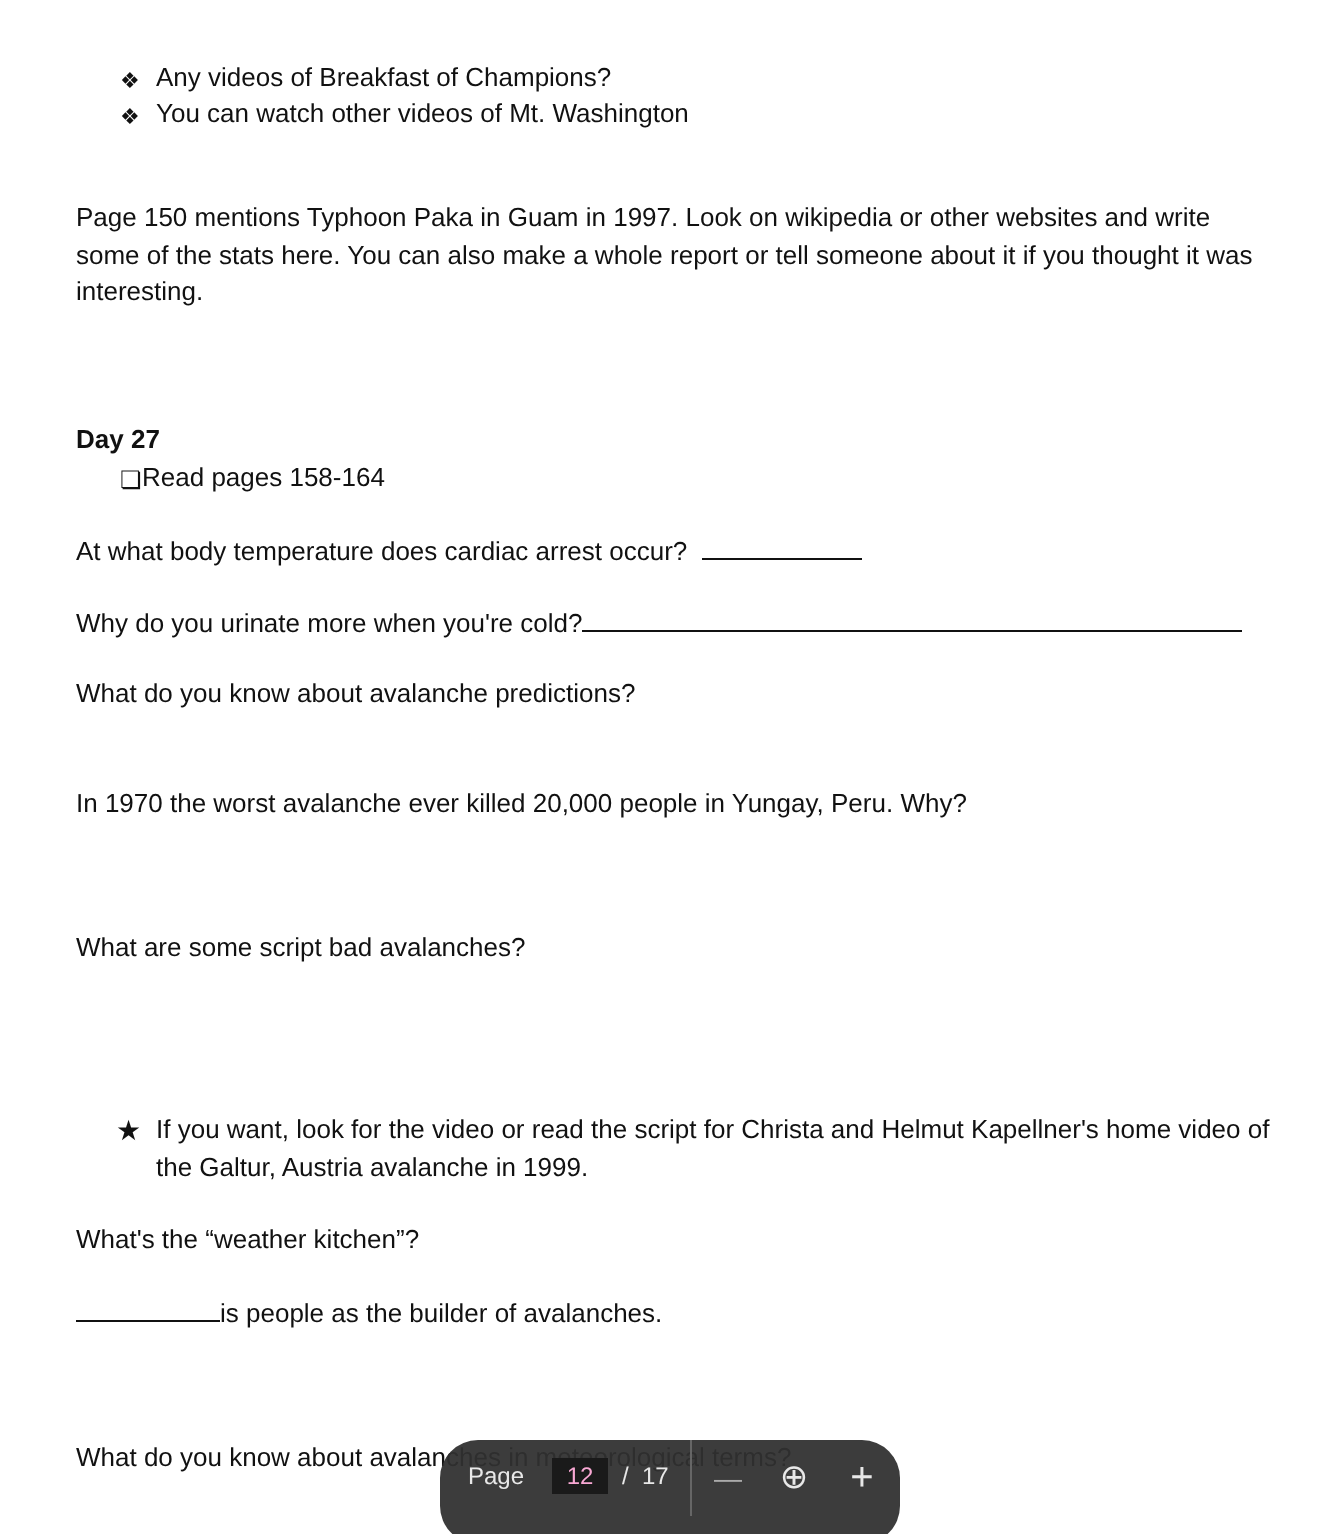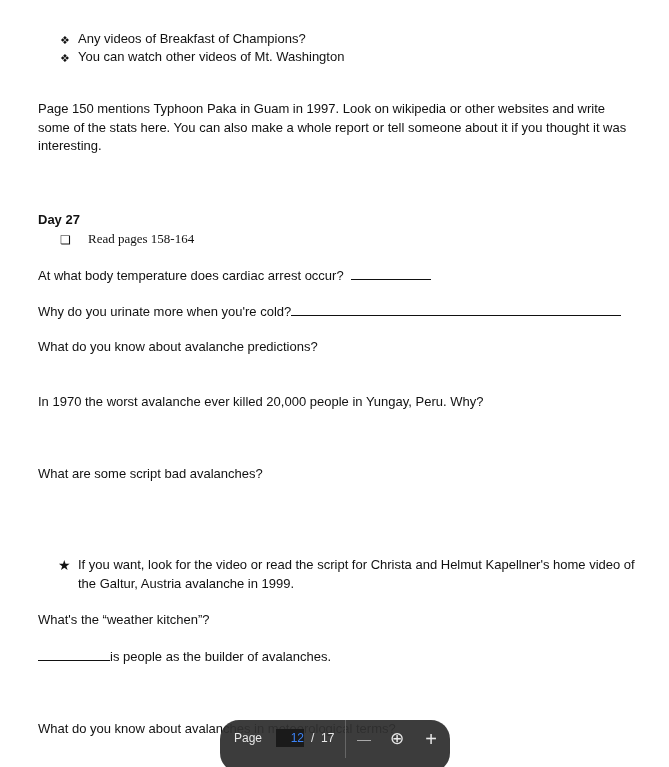--- a/index.html
+++ b/index.html
@@ -14,41 +14,41 @@
   .bold { font-weight:bold; }
   .blank { display:inline-block; border-bottom:1px solid #111; height:12px; vertical-align:baseline; }
   .toolbar {
     position:absolute; left:220px; top:720px; width:230px; height:52px;
     background:rgba(48,48,48,0.94); border-radius:19px; color:#e8e8e8;
     font-size:12px;
   }
   .toolbar .lbl { position:absolute; left:14px; top:11px; }
   .toolbar .pg {
     position:absolute; left:56px; top:9px; width:28px; height:18px;
-    background:#1a1a1a; color:#3b82f6; text-align:right; line-height:18px;
+    background:#1a1a1a; color:#f9a8d4; text-align:center; line-height:18px;
   }
   .toolbar .sl { position:absolute; left:91px; top:11px; }
   .toolbar .tot { position:absolute; left:101px; top:11px; }
   .toolbar .div { position:absolute; left:125px; top:0; width:1px; height:38px; background:#666; }
   .toolbar .btn { position:absolute; top:0; height:38px; width:26px; text-align:center; line-height:38px; cursor:pointer; }
 </style>
 </head>
 <body>
 
 <div>
   <span class="bullet" style="left:60px;top:34px;">❖</span>
   <span class="abs" style="left:78px;top:31px;">Any videos of Breakfast of Champions?</span>
   <span class="bullet" style="left:60px;top:52px;">❖</span>
   <span class="abs" style="left:78px;top:49px;">You can watch other videos of Mt. Washington</span>
 
   <div class="para" style="top:100px;">Page 150 mentions Typhoon Paka in Guam in 1997. Look on wikipedia or other websites and write some of the stats here. You can also make a whole report or tell someone about it if you thought it was interesting.</div>
 
   <span class="abs bold" style="left:38px;top:212px;">Day 27</span>
   <span class="bullet" style="left:60px;top:233px;font-size:12px;">❏</span>
-  <span class="abs" style="left:88px;top:231px;font-family:Liberation Serif, serif;">Read pages 158-164</span>
+  <span class="abs" style="left:71px;top:231px;">Read pages 158-164</span>
 
   <span class="abs" style="left:38px;top:267px;">
     <span>At what body temperature does cardiac arrest occur?</span>
     <span class="blank" style="width:80px;margin-left:4px;"></span>
   </span>
 
   <span class="abs" style="left:38px;top:303px;">
     <span>Why do you urinate more when you're cold?</span><span class="blank" style="width:330px;"></span>
   </span>
 

